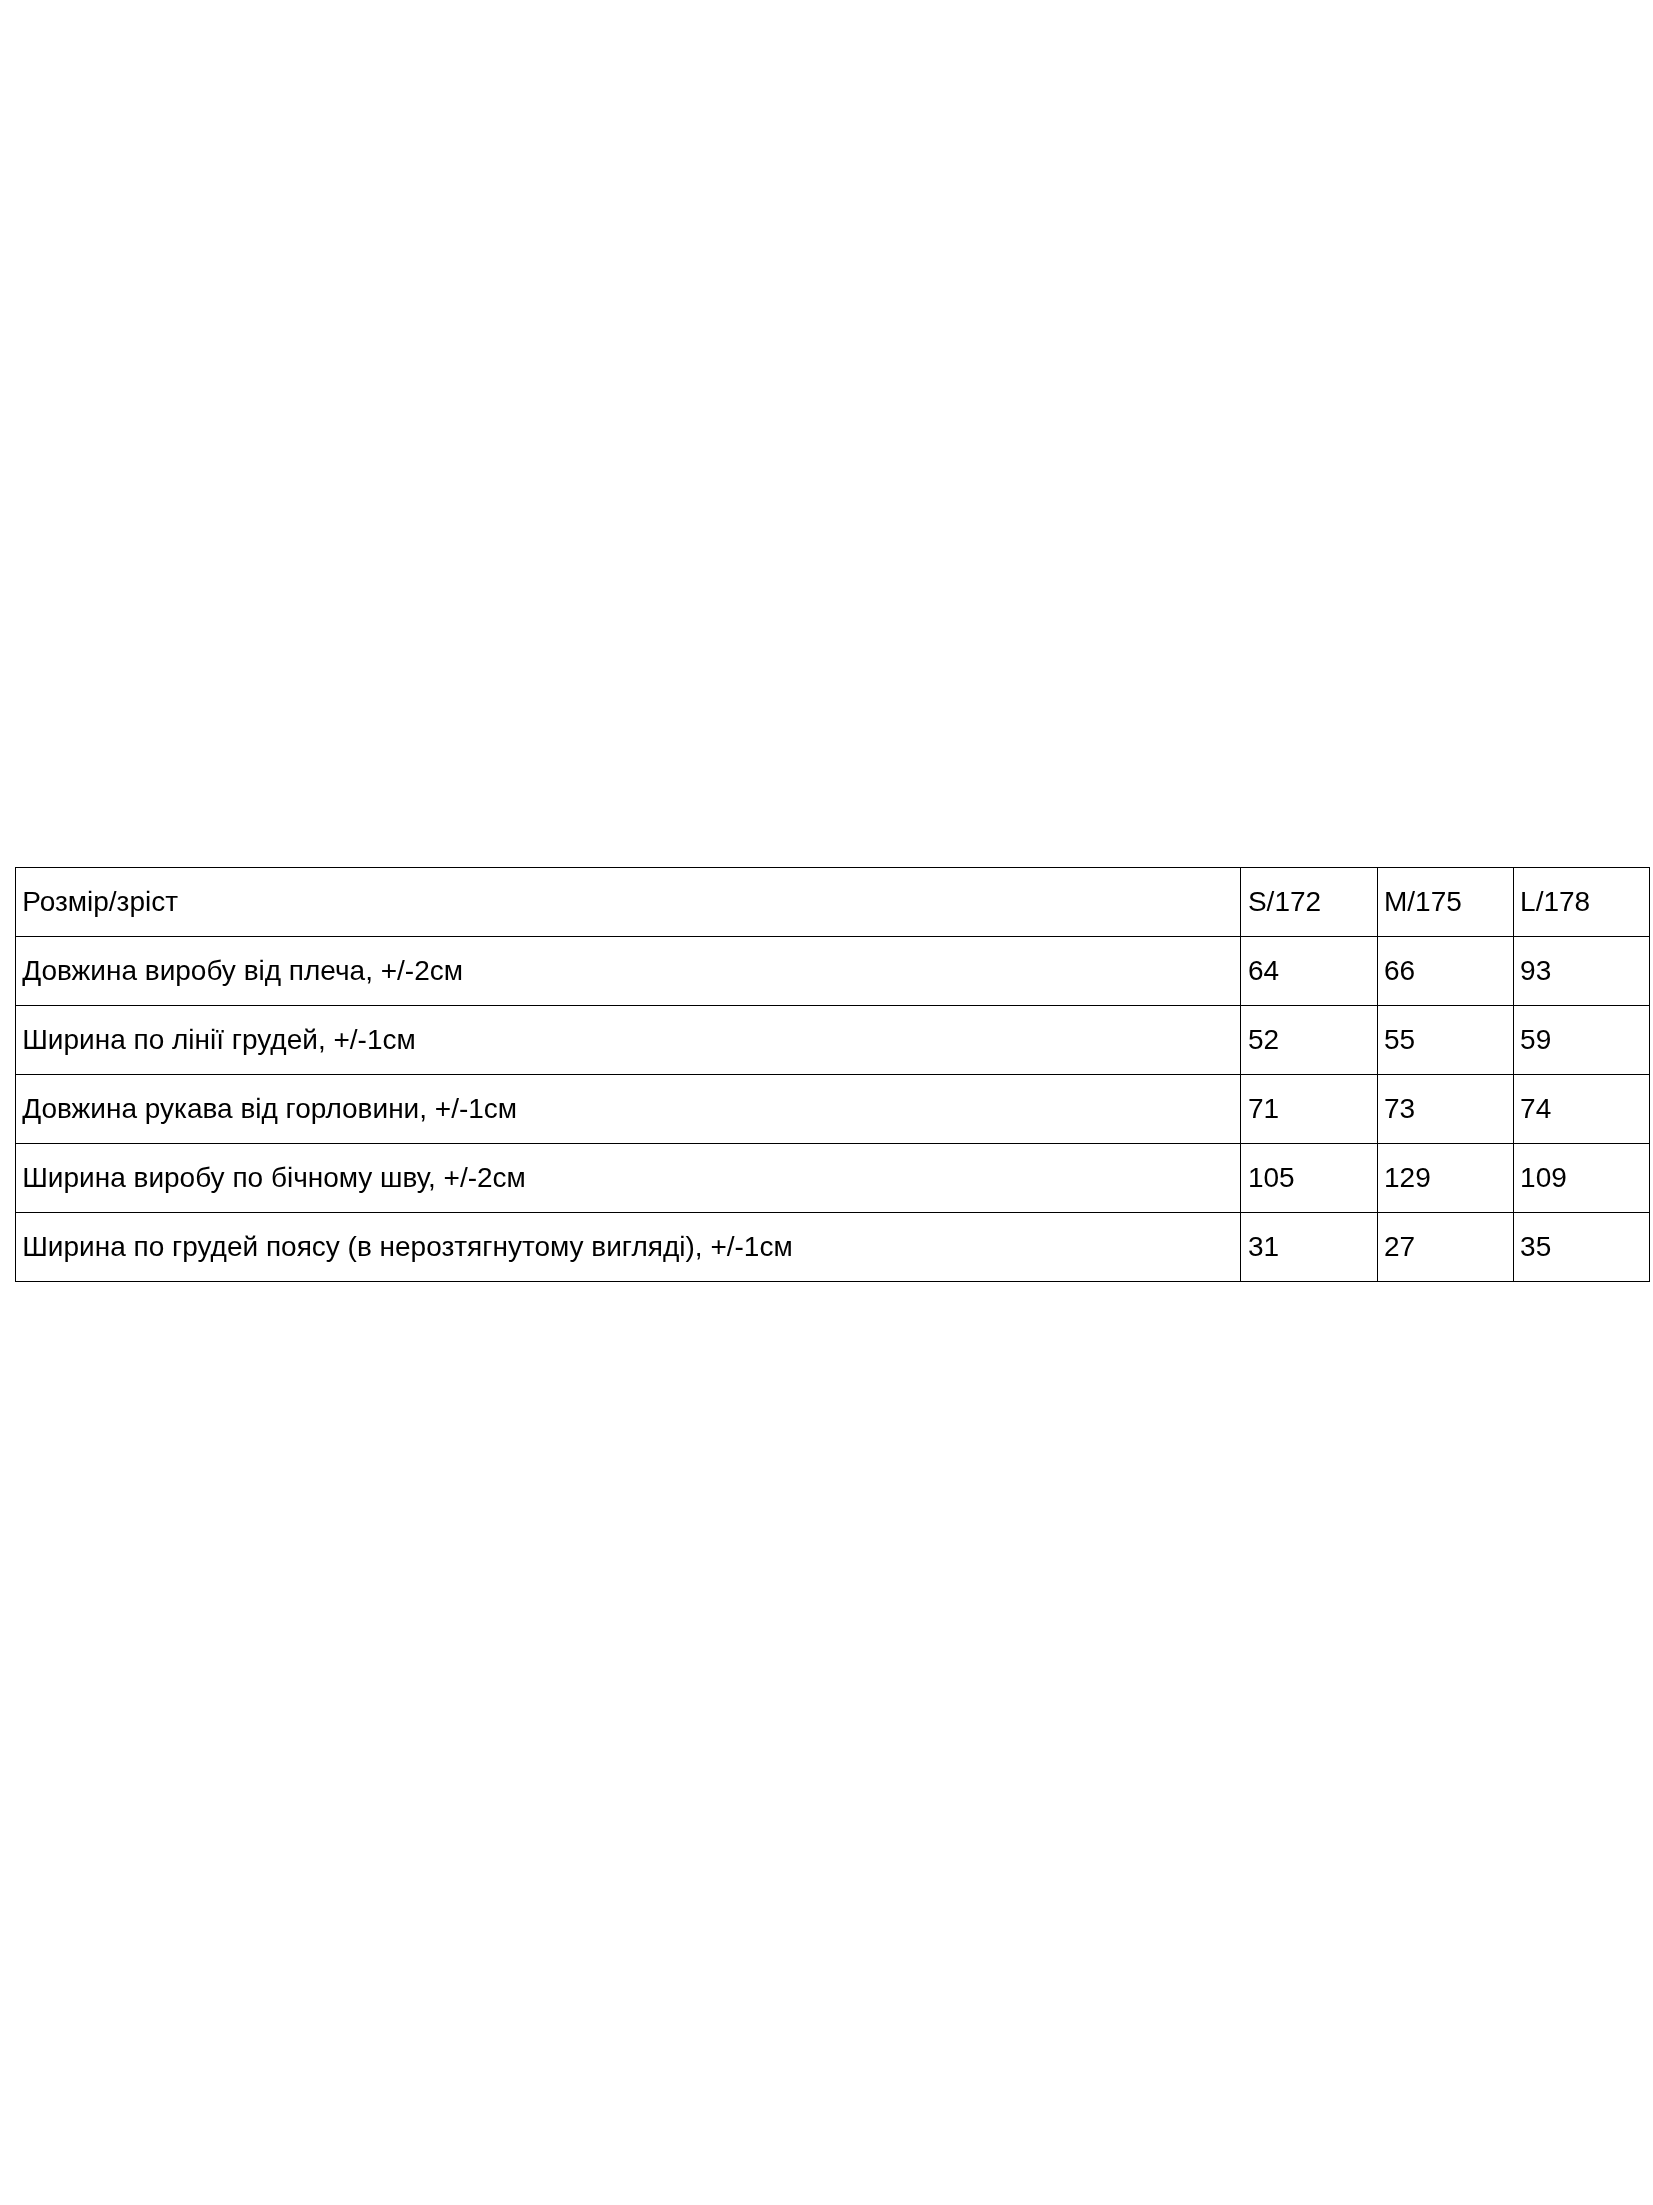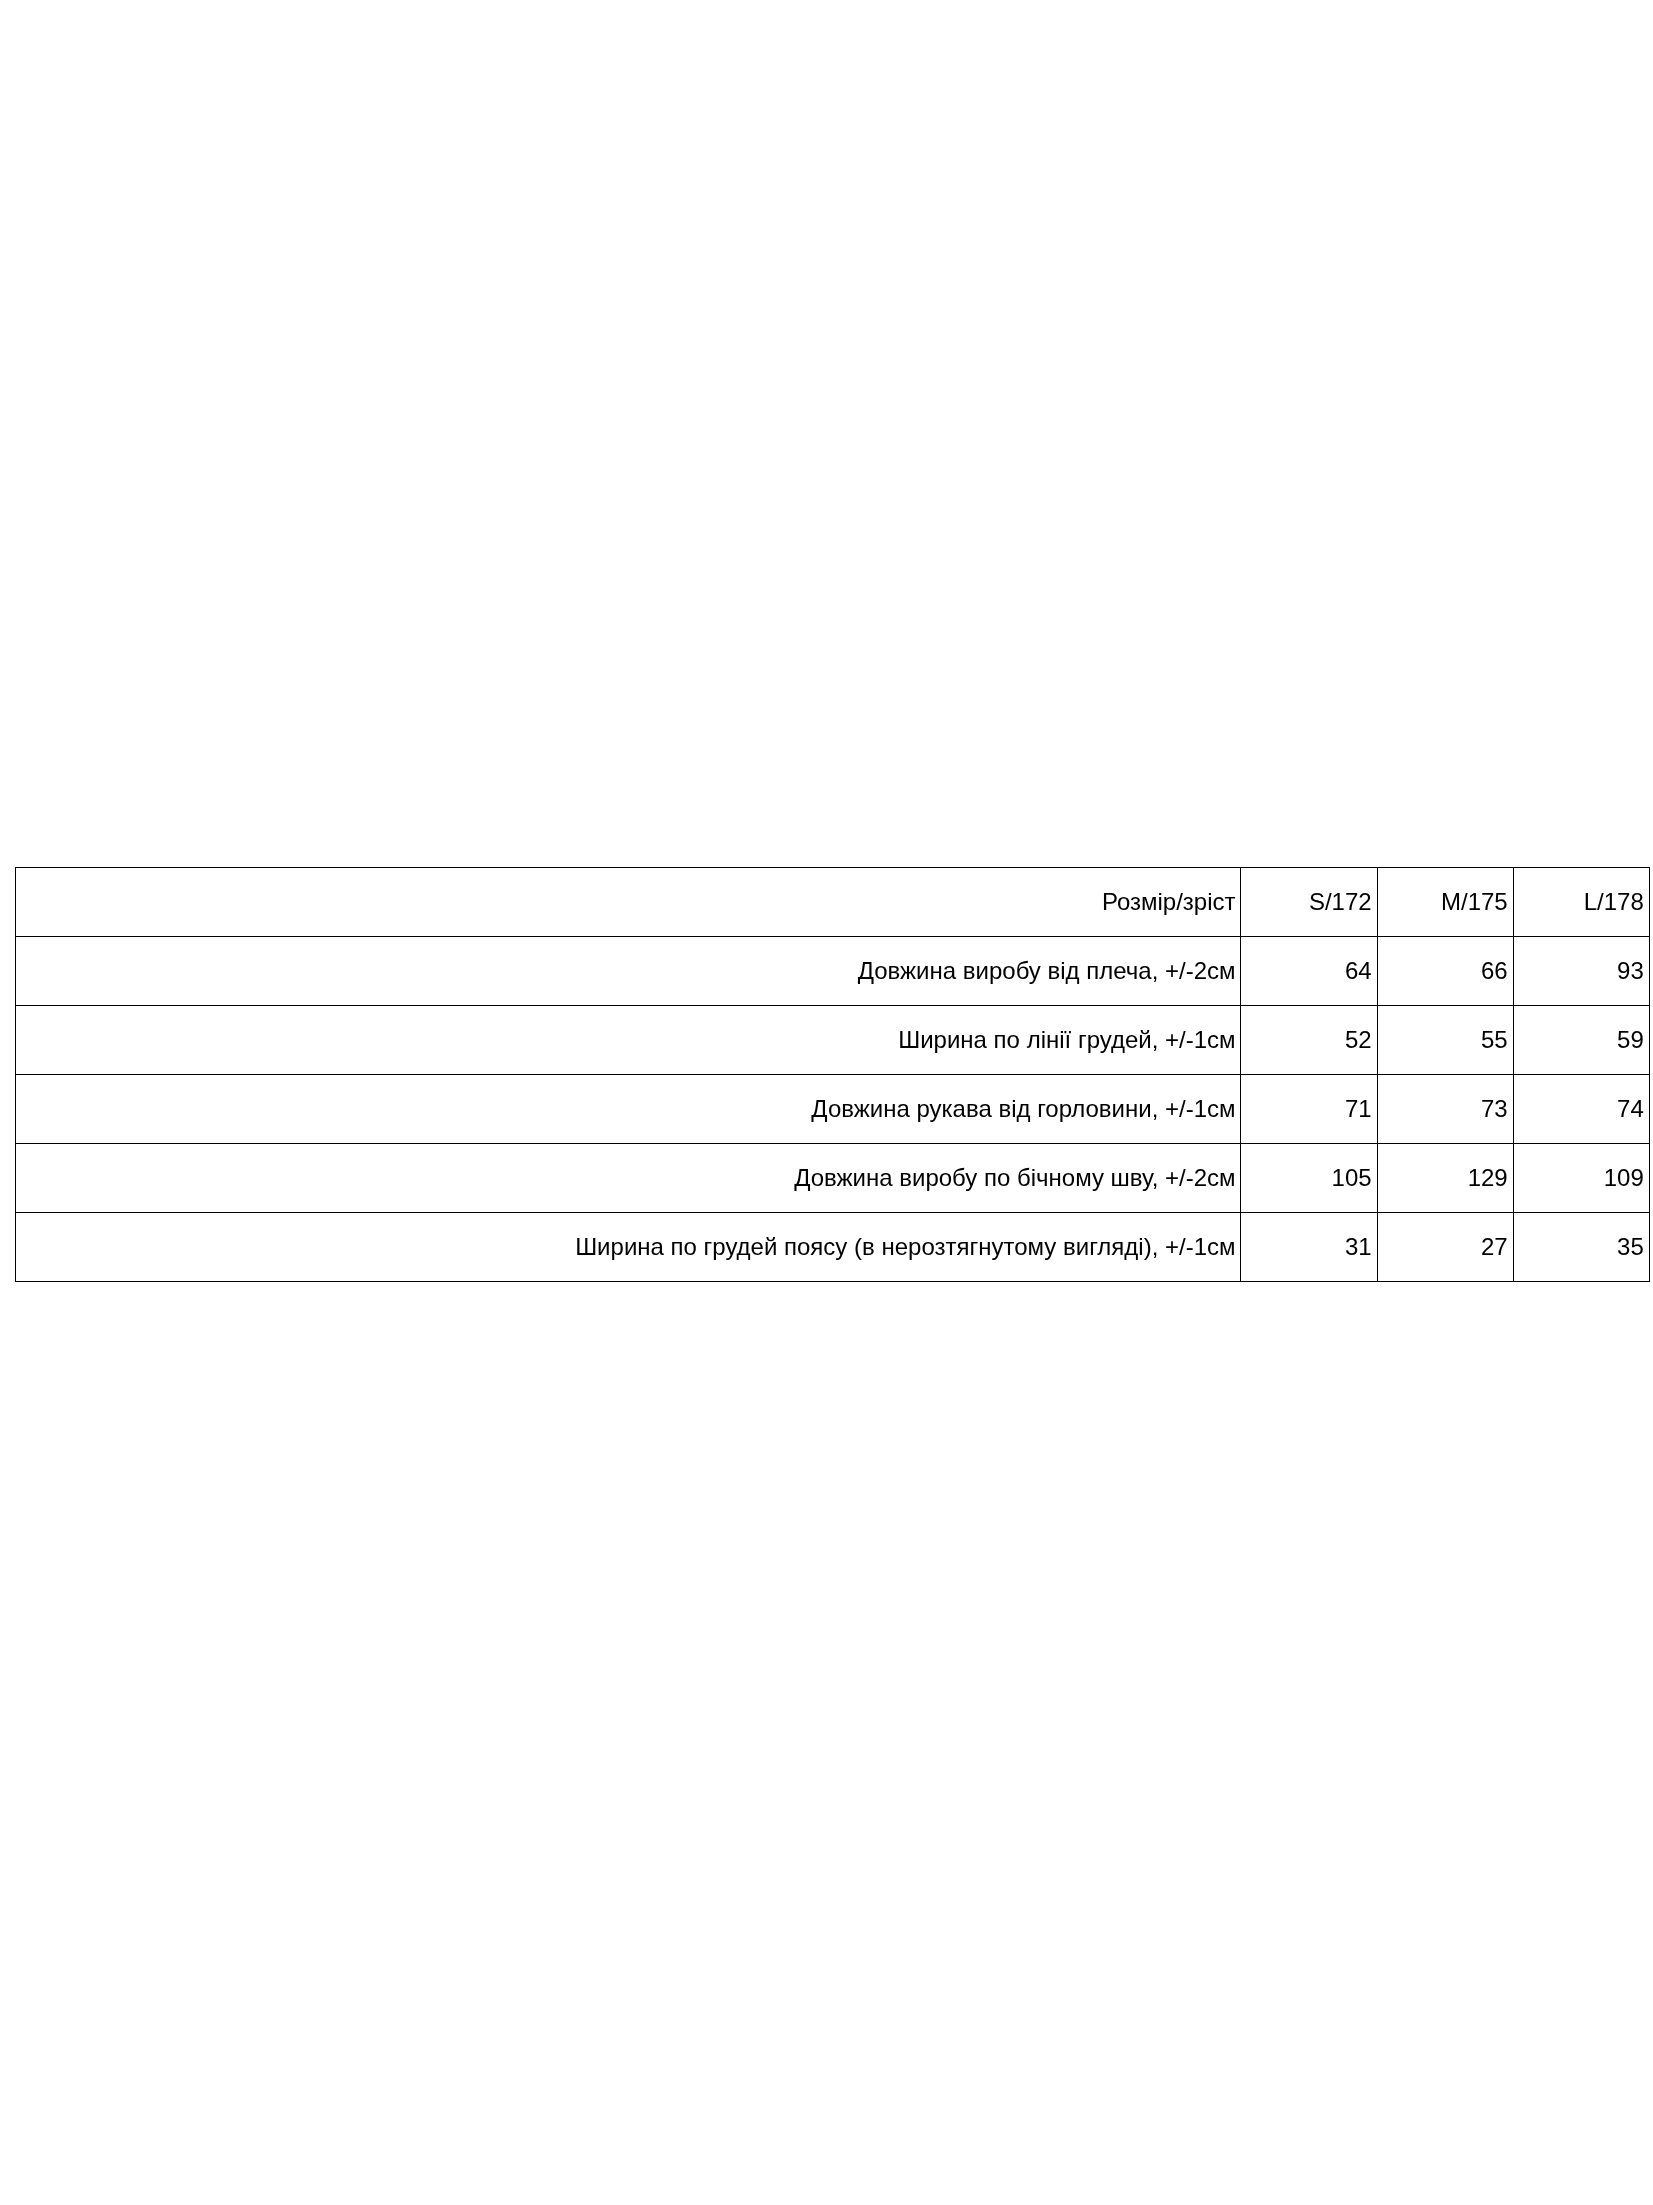--- a/index.html
+++ b/index.html
@@ -32,24 +32,24 @@
 
   table.size-table,
   table.size-table td,
   table.size-table th {
     border: 1.6px solid #000000;
   }
 
   table.size-table td,
   table.size-table th {
     font-family: "Liberation Sans", sans-serif;
-    font-size: 24px;
+    font-size: 28px;
     line-height: 1.05;
     font-weight: normal;
-    text-align: right;
+    text-align: left;
     vertical-align: middle;
     padding: 7.4px 4.9px 9px 6.5px;
     white-space: nowrap;
     letter-spacing: 0px;
   }
 
   table.size-table tr { height: 69px; }
 
   
   col.c-label { width: 1225px; }
@@ -87,21 +87,21 @@
         <td>55</td>
         <td>59</td>
       </tr>
       <tr>
         <td>Довжина рукава від горловини, +/-1см</td>
         <td>71</td>
         <td>73</td>
         <td>74</td>
       </tr>
       <tr>
-        <td>Довжина виробу по бічному шву, +/-2см</td>
+        <td>Ширина виробу по бічному шву, +/-2см</td>
         <td>105</td>
         <td>129</td>
         <td>109</td>
       </tr>
       <tr>
         <td>Ширина по грудей поясу (в нерозтягнутому вигляді), +/-1см</td>
         <td>31</td>
         <td>27</td>
         <td>35</td>
       </tr>

